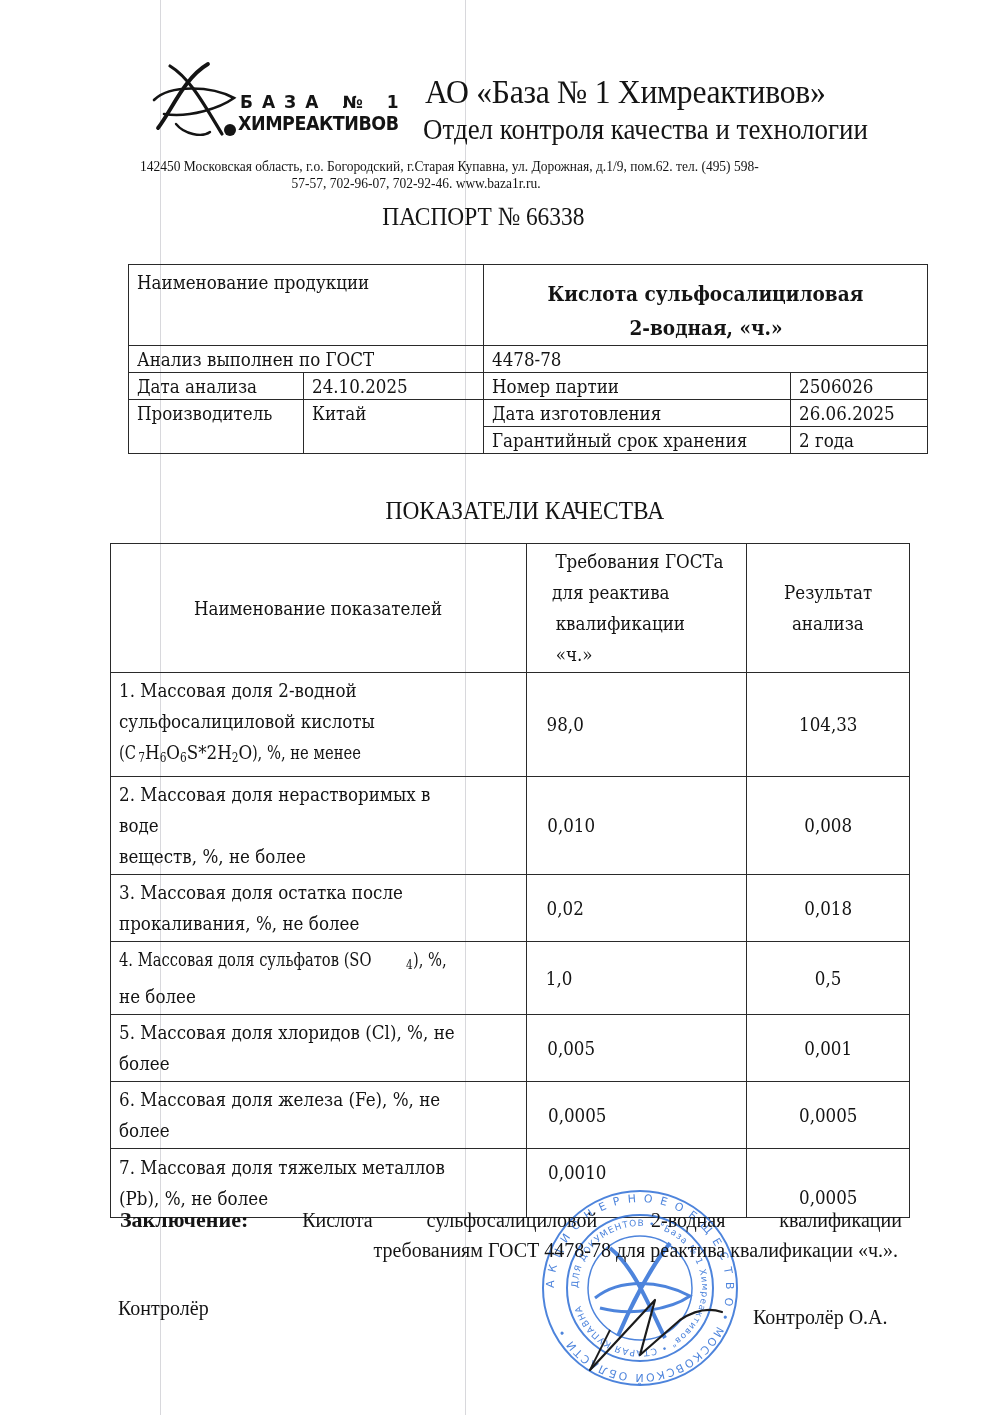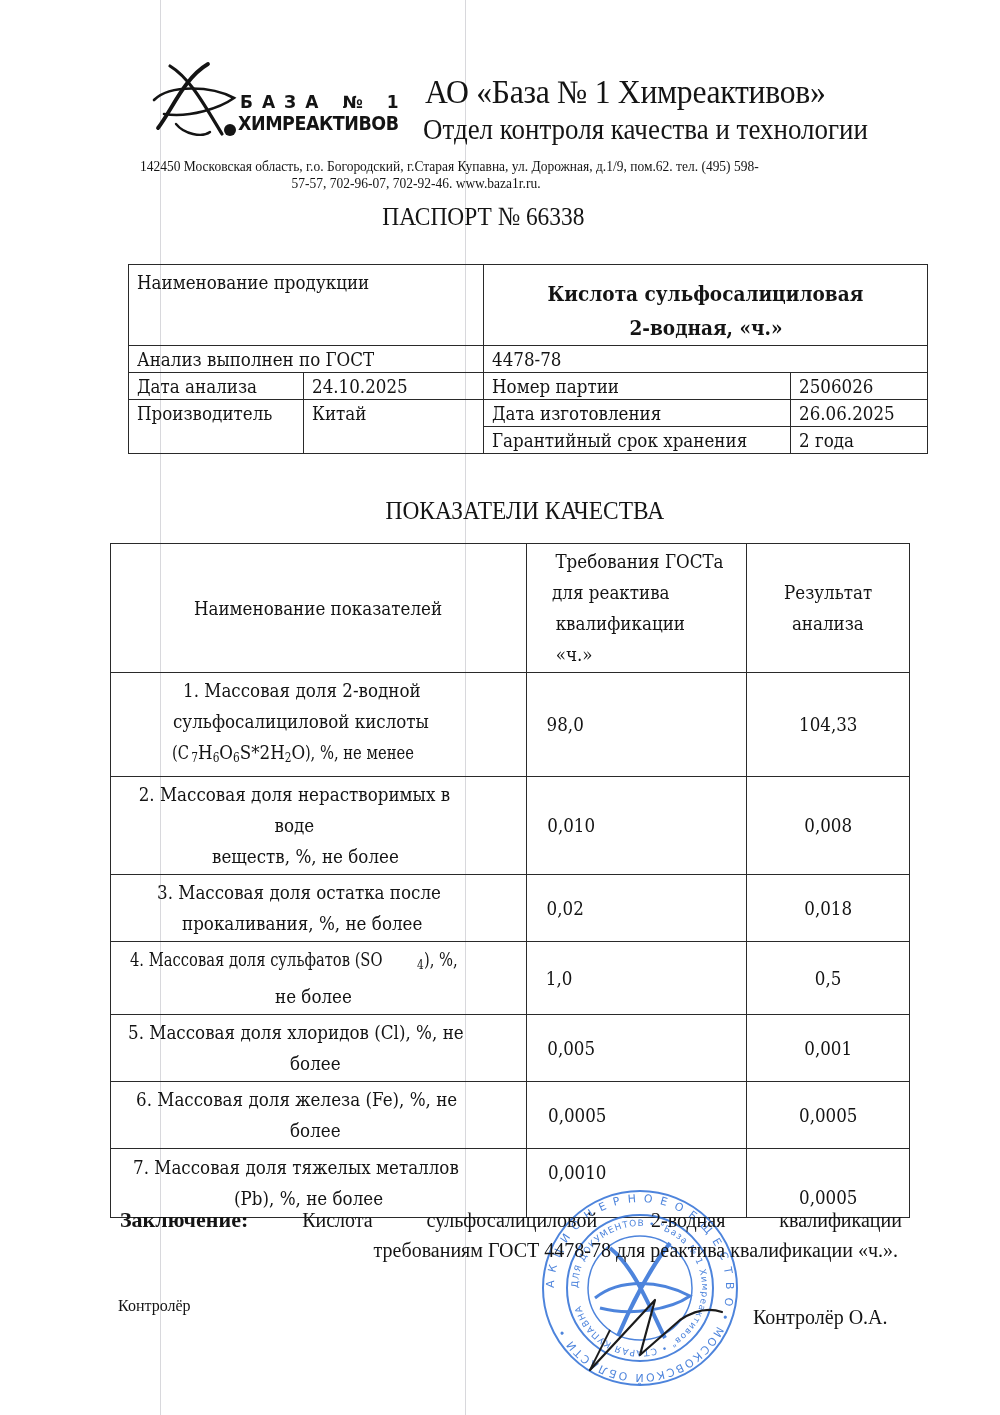--- a/index.html
+++ b/index.html
@@ -41,37 +41,37 @@
     .prod-table .name-value span { transform-origin: center center; }
 
     .quality-title { left: 0; width: 1000px; top: 496px; text-align: center; font-size: 26px; }
     .quality-title span { display: inline-block; transform: scaleX(0.9); margin-left: 50px; }
 
     
     .q-table { position: absolute; left: 110px; top: 543px; width: 800px;
       font-family: "DejaVu Serif", serif; font-size: 19px; }
     .q-table td, .q-table th { border: 1.5px solid #2a2a2a; padding: 2px 8px; line-height: 31px; font-weight: normal; }
     .q-table th { text-align: center; vertical-align: middle; height: 92px; }
-    .q-table .c1 { width: 415px; text-align: center; }
+    .q-table .c1 { width: 415px; text-align: left; }
     .q-table .c2 { width: 198px; text-align: left; padding-left: 17px; }
     .q-table .c3 { width: 150px; text-align: center; }
     .q-table td { vertical-align: middle; }
     .q-table .name span, .q-table th span { display: inline-block; transform: scaleX(0.88); transform-origin: left center; }
     .q-table th span { transform-origin: center center; }
     .q-table .val span { display: inline-block; transform: scaleX(0.88); }
     .q-table tr.row1 td { height: 92px; }
     .q-table tr.rowN td { height: 58px; }
     sub { font-size: 12px; vertical-align: -3px; }
 
     
     .conclusion { left: 120px; top: 1205px; width: 782px; font-size: 20px; line-height: 30px; }
     .conclusion-label { font-weight: bold; font-size: 22px; }
     .concl-line1 { display: flex; justify-content: space-between; text-align: right; }
     .concl-line2 { text-align: right; padding-right: 4px; }
-    .controller-label { left: 118px; top: 1297px; font-size: 16px; }
+    .controller-label { left: 118px; top: 1297px; font-size: 20px; }
     .controller-name { left: 753px; top: 1306px; font-size: 20px; }
 
     .stamp { left: 540px; top: 1188px; width: 200px; height: 200px; opacity: 0.85; }
     .signature { left: 570px; top: 1260px; width: 160px; height: 120px; }
   </style>
 </head>
 <body>
 
 <div class="scanline" style="left:160px"></div>
 <div class="scanline" style="left:465px"></div>

